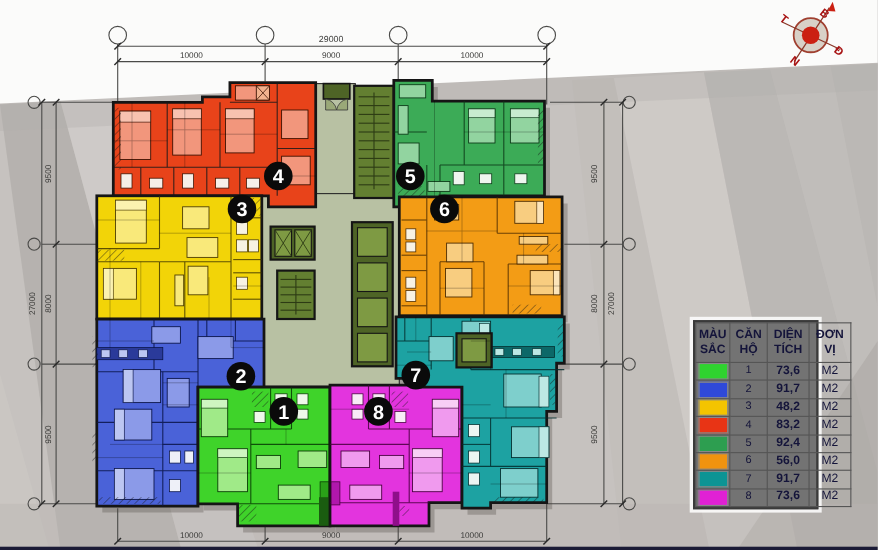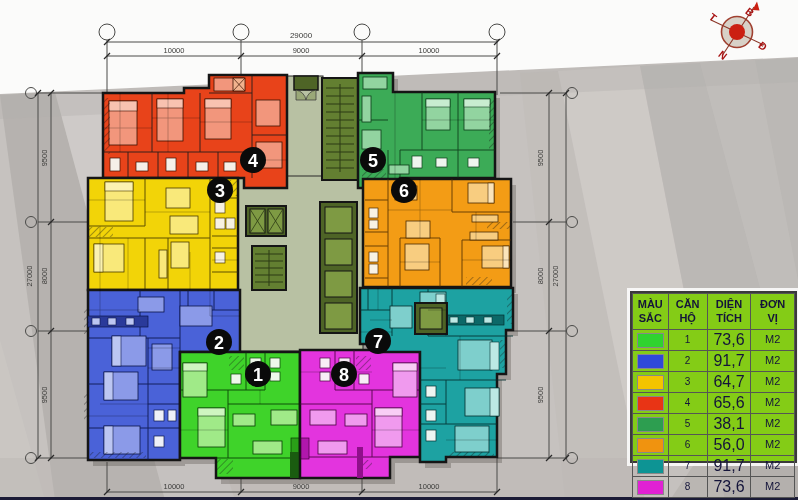--- a/index.html
+++ b/index.html
@@ -1,23 +1,23 @@
 <!DOCTYPE html>
 <html><head>
 <meta charset="utf-8">
 <style>
 html,body{margin:0;padding:0;}
 body{width:798px;height:500px;overflow:hidden;font-family:"Liberation Sans",sans-serif;}
 #wrap{position:relative;width:798px;height:500px;background:#c6c2bf;}
-#tbl{position:absolute;left:630px;top:291px;width:167px;height:172px;background:#84cc16;border:2px solid #3a3a3a;box-sizing:border-box;box-shadow:0 0 0 3px rgba(255,255,255,.85);}
+#tbl{position:absolute;left:630px;top:291px;width:114px;height:172px;background:#737373;border:2px solid #3a3a3a;box-sizing:border-box;box-shadow:0 0 0 3px rgba(255,255,255,.85);}
 #tbl table{border-collapse:collapse;width:100%;height:100%;table-layout:fixed;}
 #tbl td,#tbl th{border:1px solid #555;padding:0;text-align:center;vertical-align:middle;color:#14143a;font-family:"Liberation Sans",sans-serif;line-height:1.25;}
 #tbl th{font-size:11px;font-weight:bold;}
 #tbl td{font-size:10px;}
-#tbl td.ar{font-size:16px;font-weight:normal;}
+#tbl td.ar{font-size:11px;font-weight:bold;}
 #tbl td.m2{font-size:11px;font-weight:normal;}
 .sw{width:25px;height:13px;margin:0 auto;border:1px solid #888;}
 </style>
 </head>
 <body>
 <div id="wrap">
 <svg width="798" height="500" viewBox="0 0 798 500" style="position:absolute;left:0;top:0">
 
 <defs>
 <pattern id="hb" width="5" height="5" patternUnits="userSpaceOnUse" patternTransform="rotate(45)">
@@ -579,37 +579,37 @@
             </td>
             <td>2</td>
             <td class="ar">91,7</td>
             <td class="m2">M2</td>
           </tr>
 <tr>
             <td>
               <div class="sw" style="background:#f4c400"></div>
             </td>
             <td>3</td>
-            <td class="ar">64,7</td>
+            <td class="ar">48,2</td>
             <td class="m2">M2</td>
           </tr>
 <tr>
             <td>
               <div class="sw" style="background:#e83415"></div>
             </td>
             <td>4</td>
-            <td class="ar">65,6</td>
+            <td class="ar">83,2</td>
             <td class="m2">M2</td>
           </tr>
 <tr>
             <td>
               <div class="sw" style="background:#2d9e50"></div>
             </td>
             <td>5</td>
-            <td class="ar">38,1</td>
+            <td class="ar">92,4</td>
             <td class="m2">M2</td>
           </tr>
 <tr>
             <td>
               <div class="sw" style="background:#f0930f"></div>
             </td>
             <td>6</td>
             <td class="ar">56,0</td>
             <td class="m2">M2</td>
           </tr>

